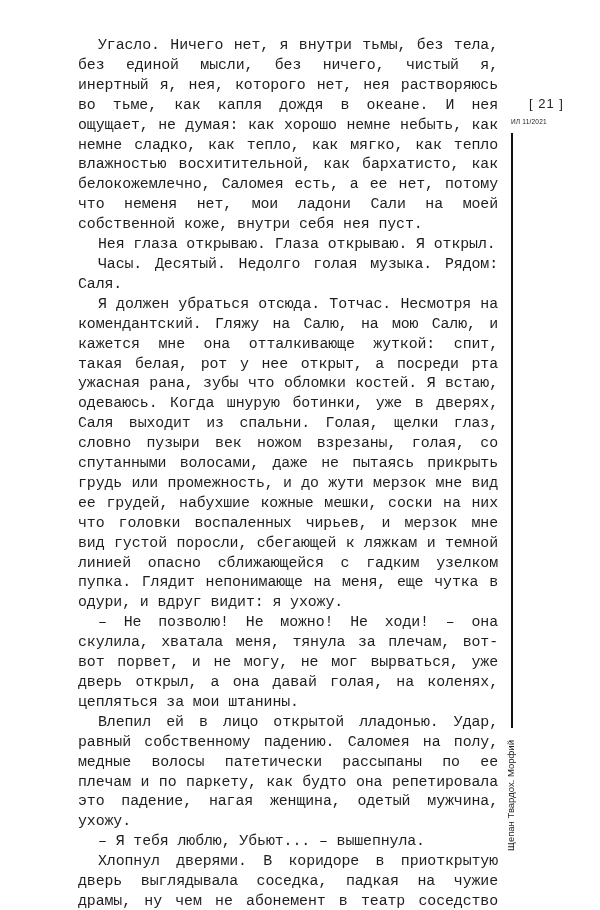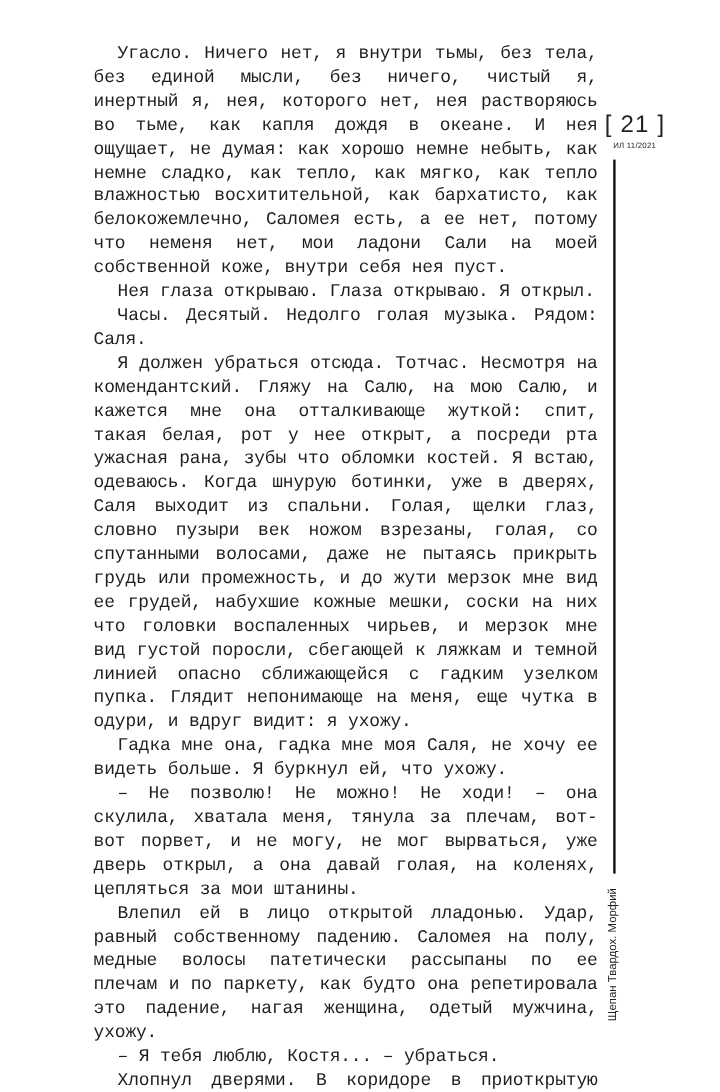--- a/index.html
+++ b/index.html
@@ -33,24 +33,25 @@
     }
     .side-header {
       position: absolute;
       left: 504px;
       top: 94px;
       width: 60px;
       font-family: "Liberation Sans", "DejaVu Sans", sans-serif;
       color: #222;
     }
     .page-number {
-      font-size: 20px;
+      font-size: 13px;
       letter-spacing: 1px;
       line-height: 20px;
       white-space: nowrap;
+      text-align: right;
     }
     .issue-label {
       font-size: 6.5px;
       line-height: 10px;
       margin-top: 3px;
       margin-left: 7px;
       white-space: nowrap;
       letter-spacing: 0.2px;
     }
     .side-rule {
@@ -76,24 +77,23 @@
     }
   </style>
 </head>
 <body>
 
 <div class="page-body">
   <p>Угасло. Ничего нет, я внутри тьмы, без тела, без единой мысли, без ничего, чистый я, инертный я, нея, которого нет, нея растворя­юсь во тьме, как капля дождя в океане. И нея ощущает, не думая: как хорошо немне небыть, как немне сладко, как тепло, как мягко, как те­пло влажностью восхитительной, как бархатисто, как белокоже­млечно, Саломея есть, а ее нет, потому что неменя нет, мои ладони Сали на моей собственной коже, внутри себя нея пуст.</p>
   <p>Нея глаза открываю. Глаза открываю. Я открыл.</p>
   <p>Часы. Десятый. Недолго голая музыка. Рядом: Саля.</p>
   <p>Я должен убраться отсюда. Тотчас. Несмотря на комендантский. Гляжу на Салю, на мою Салю, и кажется мне она отталкивающе жуткой: спит, такая белая, рот у нее открыт, а посреди рта ужасная рана, зубы что обломки костей. Я встаю, одеваюсь. Когда шнурую ботинки, уже в дверях, Саля выходит из спальни. Голая, щелки глаз, словно пузыри век ножом взрезаны, голая, со спутанными волосами, даже не пытаясь при­крыть грудь или промежность, и до жути мерзок мне вид ее грудей, на­бухшие кожные мешки, соски на них что головки воспаленных чирьев, и мерзок мне вид густой поросли, сбегающей к ляжкам и темной лини­ей опасно сближающейся с гадким узелком пупка. Глядит непонимаю­ще на меня, еще чутка в одури, и вдруг видит: я ухожу.</p>
-  <p>Гадка мне она, гадка мне моя Саля, не хочу ее видеть больше. Я буркнул ей, что ухожу.</p>
   <p>– Не позволю! Не можно! Не ходи! – она скулила, хватала меня, тянула за плечам, вот-вот порвет, и не могу, не мог вырваться, уже дверь открыл, а она давай голая, на коленях, цепляться за мои шта­нины.</p>
   <p>Влепил ей в лицо открытой лладонью. Удар, равный собствен­ному падению. Саломея на полу, медные волосы патетически рас­сыпаны по ее плечам и по паркету, как будто она репетировала это падение, нагая женщина, одетый мужчина, ухожу.</p>
-  <p>– Я тебя люблю, Костя... – убраться.</p>
+  <p>– Я тебя люблю, Убьют... – вышепнула.</p>
   <p>Хлопнул дверями. В коридоре в приоткрытую дверь выглядывала соседка, падкая на чужие драмы, ну чем не абонемент в театр сосед­ство моей Саломеи для такого бабья, за трагедиями не заржавеет.</p>
   <p>– А ты что харю высунула, старая курва, – плюнул я бабе ком­плиментом в лицо. Та исчезла.</p>
   <p>Я вышел в ночь. Христосик. Христосик?</p>
 
 </div>
 
 <div class="side-header">
   <div class="page-number">[ 21 ]</div>
   <div class="issue-label">ИЛ 11/2021</div>
 </div>

